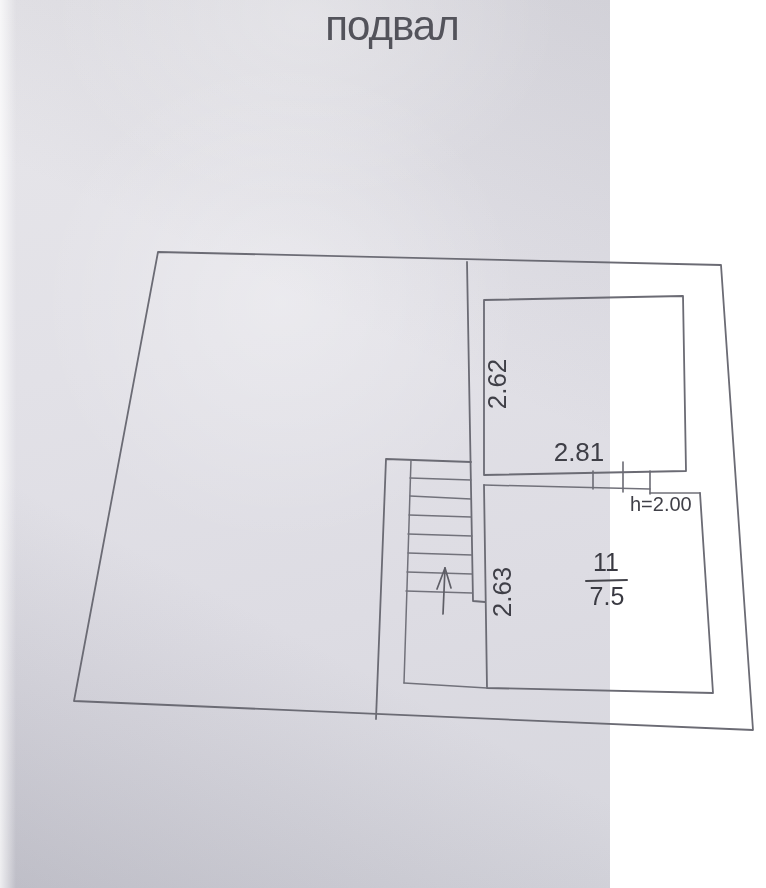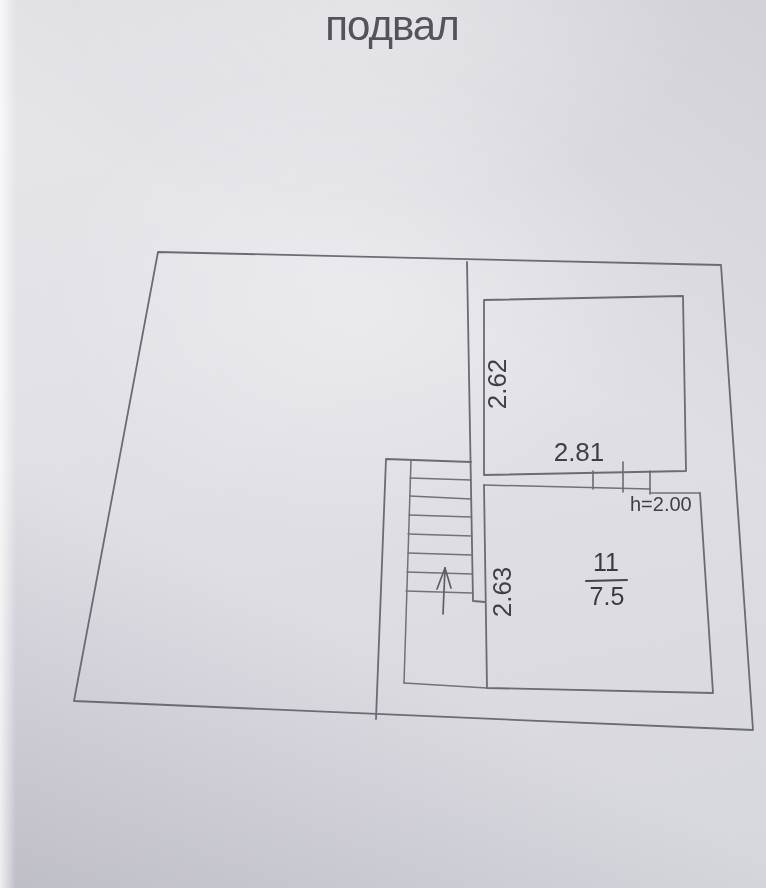--- a/index.html
+++ b/index.html
@@ -1,21 +1,21 @@
 <!DOCTYPE html>
 <html><head>
 <meta charset="utf-8">
 <style>
   html, body { margin: 0; padding: 0; }
   body { width: 766px; height: 888px; overflow: hidden; }
 
   
   .photo {
     position: relative;
-    width: 766px; height: 888px;
+    width: 610px; height: 888px;
     background:
       linear-gradient(to right, rgba(255,255,255,0.75) 0px, rgba(255,255,255,0.0) 16px),
       radial-gradient(ellipse 55% 38% at 46% 34%, rgba(255,255,255,0.30), rgba(255,255,255,0) 72%),
       radial-gradient(ellipse 60% 30% at 50% 2%, rgba(255,255,255,0.28), rgba(255,255,255,0) 70%),
       linear-gradient(205deg, rgba(110,110,128,0.16), rgba(110,110,128,0) 38%),
       linear-gradient(28deg,  rgba(95,95,112,0.22),  rgba(95,95,112,0) 34%),
       linear-gradient(168deg, #e7e6ea 0%, #e2e1e7 38%, #dddce3 68%, #d6d6dd 100%);
     font-family: "Liberation Sans", sans-serif;
   }
 

